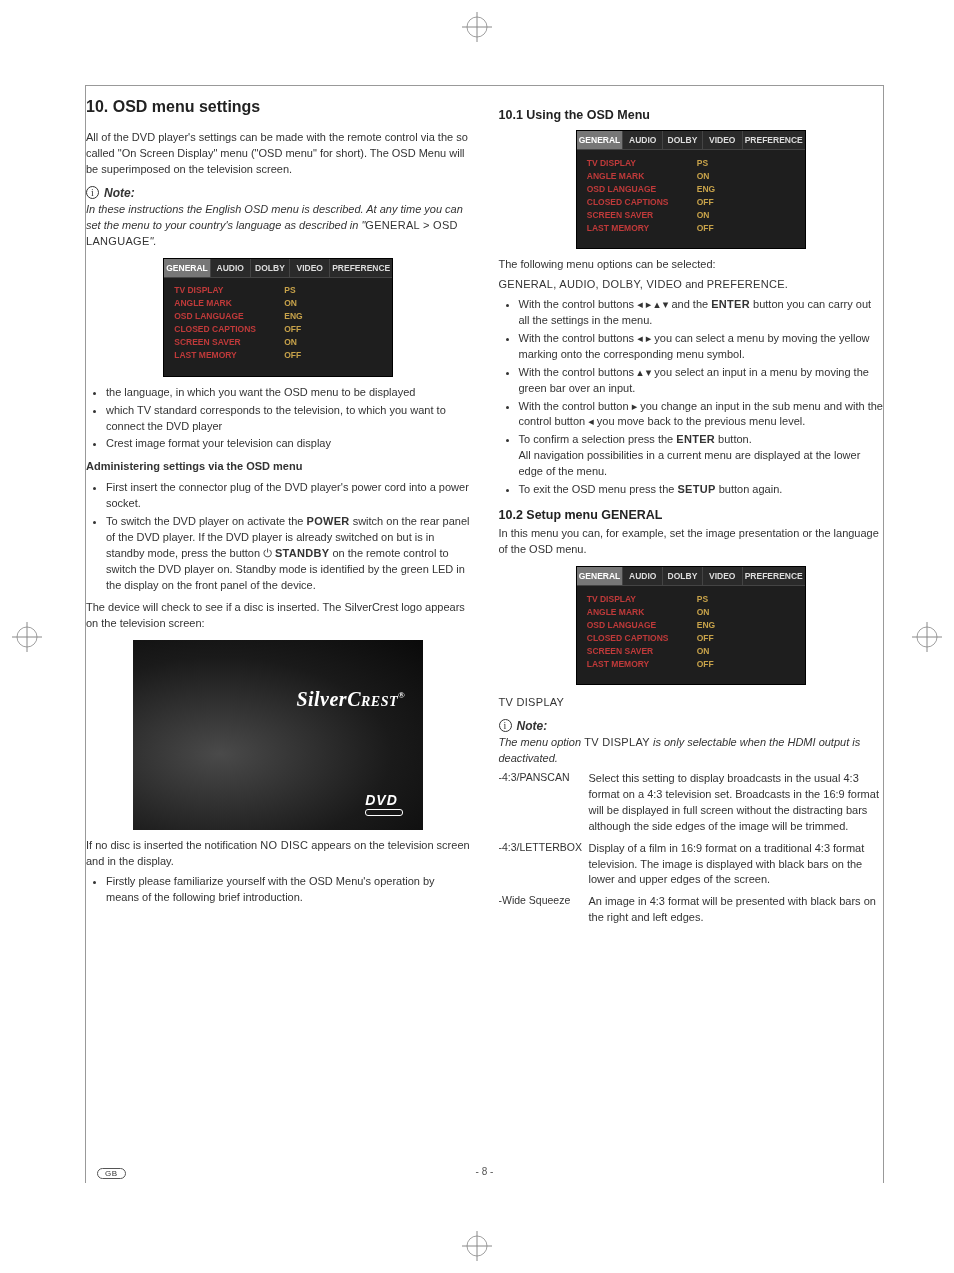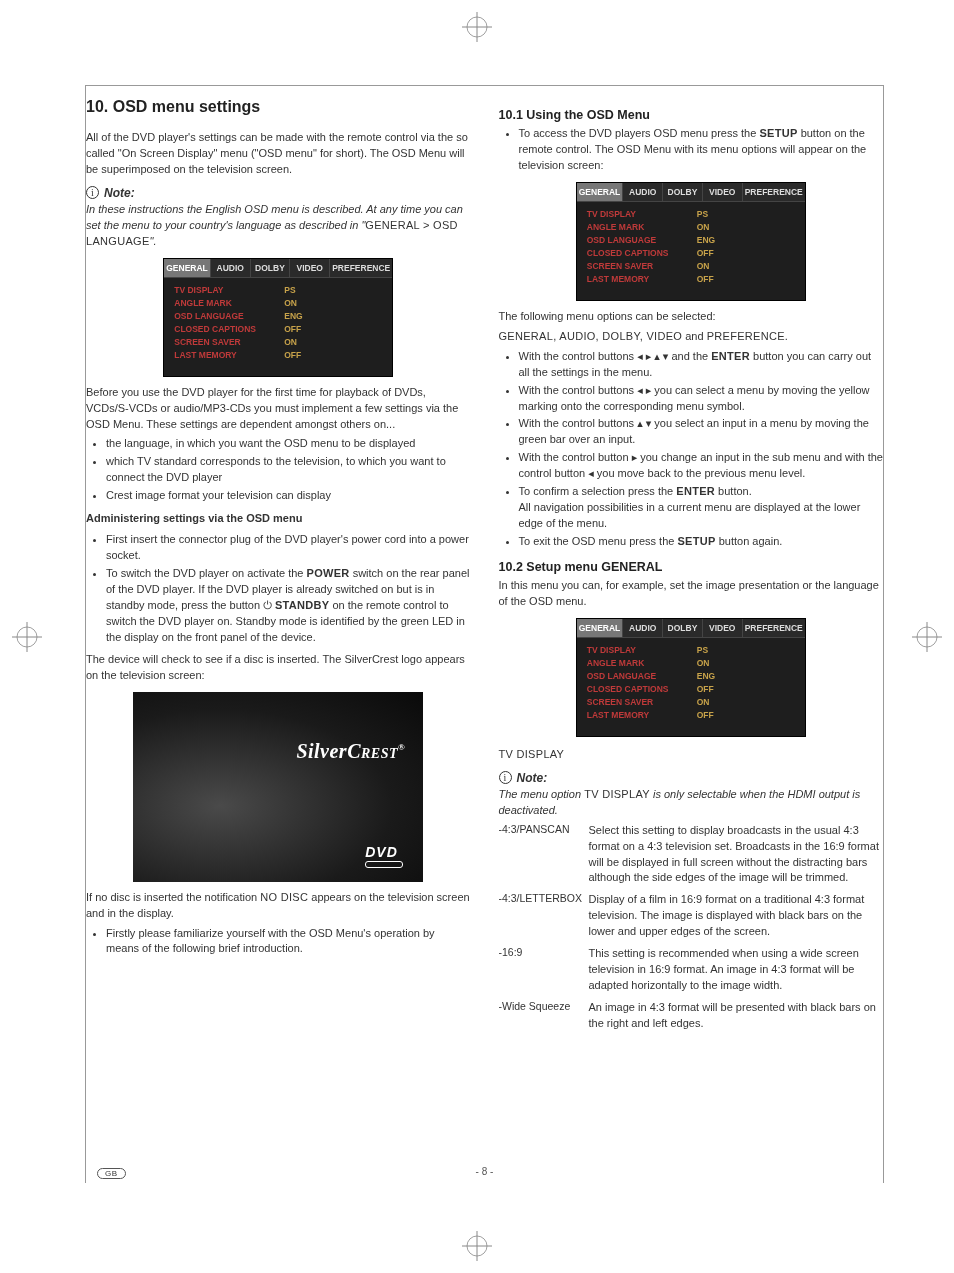--- a/index.html
+++ b/index.html
@@ -253,21 +253,20 @@
               <div class="osd-label">SCREEN SAVER</div>
               <div class="osd-val">ON</div>
             </div>
           <div class="osd-row">
               <div class="osd-label">LAST MEMORY</div>
               <div class="osd-val">OFF</div>
             </div>
         </div>
       </div>
 
-      <p>Before you use the DVD player for the first time for playback of DVDs, VCDs/S-VCDs or audio/MP3-CDs you must implement a few settings via the OSD Menu. These settings are dependent amongst others on...</p>
       <ul class="b">
         <li>the language, in which you want the OSD menu to be displayed</li>
         <li>which TV standard corresponds to the television, to which you want to connect the DVD player</li>
         <li>Crest image format your television can display</li>
       </ul>
 
       <h3>Administering settings via the OSD menu</h3>
       <ul class="b">
         <li>First insert the connector plug of the DVD player's power cord into a power socket.</li>
         <li>
@@ -286,25 +285,20 @@
       <p>
         <span>If no disc is inserted the notification </span><span class="sc">NO DISC</span><span> appears on the television screen and in the display.</span>
       </p>
       <ul class="b">
         <li>Firstly please familiarize yourself with the OSD Menu's operation by means of the following brief introduction.</li>
       </ul>
     </div>
 
     <div class="col">
       <h2>10.1 Using the OSD Menu</h2>
-      <ul class="b">
-        <li>
-          <span>To access the DVD players OSD menu press the </span><b class="sc">SETUP</b><span> button on the remote control. The OSD Menu with its menu options will appear on the television screen:</span>
-        </li>
-      </ul>
 
       <div class="osd">
         <div class="osd-tabs">
           <div class="osd-tab active">GENERAL</div>
           <div class="osd-tab">AUDIO</div>
           <div class="osd-tab">DOLBY</div>
           <div class="osd-tab">VIDEO</div>
           <div class="osd-tab">PREFERENCE</div>
         </div>
         <div class="osd-body">
@@ -400,24 +394,20 @@
       <div class="deflist">
         <div class="defrow">
             <div class="defterm">-4:3/PANSCAN</div>
             <div class="defdesc">Select this setting to display broadcasts in the usual 4:3 format on a 4:3 television set. Broadcasts in the 16:9 format will be displayed in full screen without the distracting bars although the side edges of the image will be trimmed.</div>
           </div>
         <div class="defrow">
             <div class="defterm">-4:3/LETTERBOX</div>
             <div class="defdesc">Display of a film in 16:9 format on a traditional 4:3 format television. The image is displayed with black bars on the lower and upper edges of the screen.</div>
           </div>
         <div class="defrow">
-            <div class="defterm">-16:9</div>
-            <div class="defdesc">This setting is recommended when using a wide screen television in 16:9 format. An image in 4:3 format will be adapted horizontally to the image width.</div>
-          </div>
-        <div class="defrow">
             <div class="defterm">-Wide Squeeze</div>
             <div class="defdesc">An image in 4:3 format will be presented with black bars on the right and left edges.</div>
           </div>
       </div>
     </div>
   </div>
 
   <div class="footer">- 8 -</div>
   <div class="gb-badge">GB</div>
 </div>

